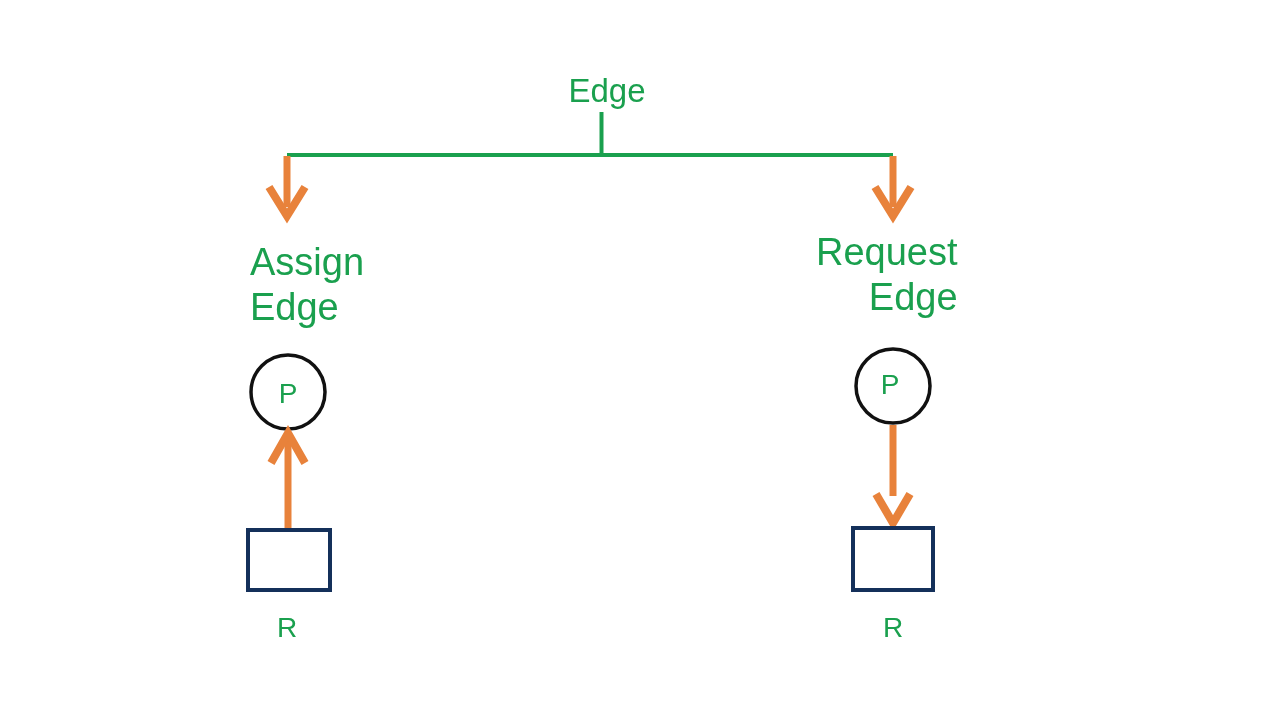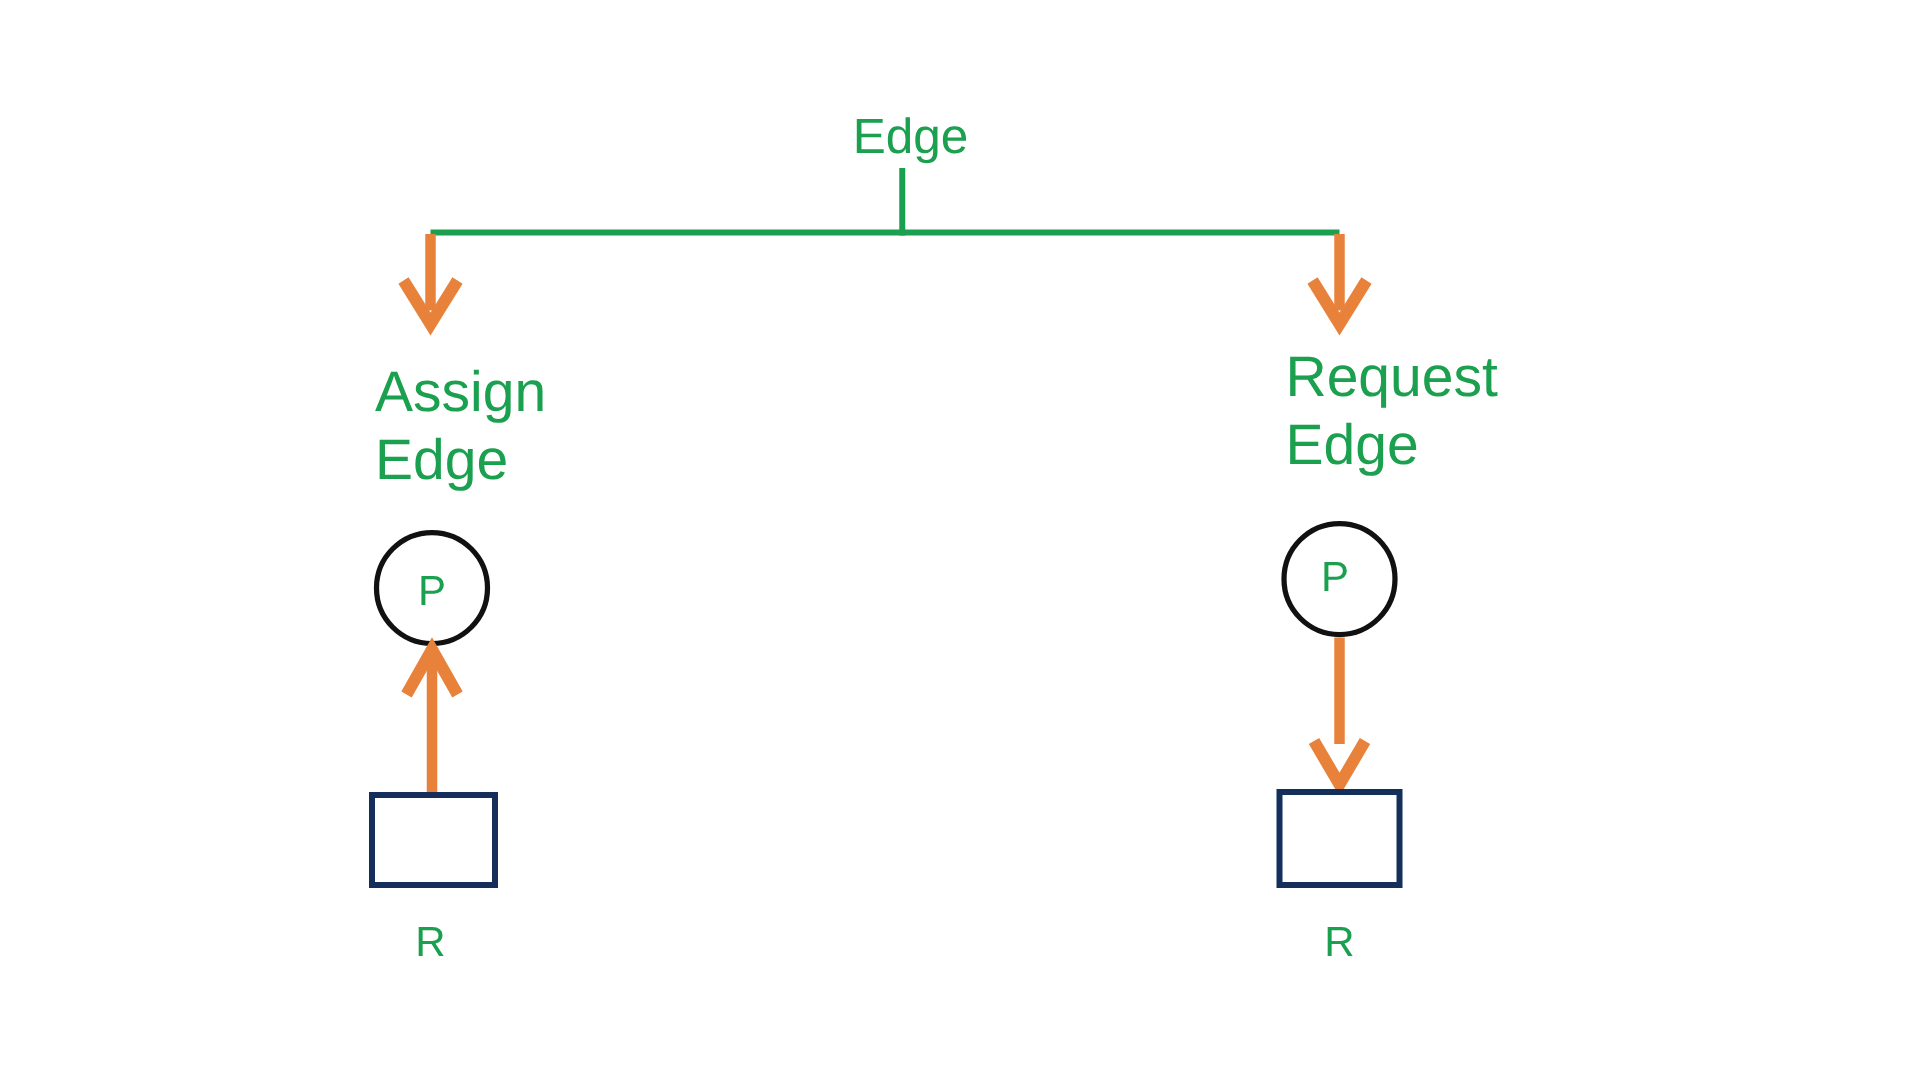--- a/index.html
+++ b/index.html
@@ -32,21 +32,21 @@
   .dot { fill: var(--dot); stroke: none; }
 
   
   .label { position: absolute; color: var(--green); }
   .title {
     left: 527px; top: 73px; width: 160px;
     text-align: center; font-size: 33px; line-height: 36px;
   }
   .branch-label { font-size: 38px; line-height: 45px; }
   .assign-label { left: 250px; top: 240px; }
-  .request-label { left: 857px; top: 230px; }
+  .request-label { left: 816px; top: 230px; text-align: right; }
   .node-label { width: 40px; text-align: center; font-size: 28px; line-height: 30px; }
   .p-left  { left: 268px; top: 379px; }
   .p-right { left: 870px; top: 370px; }
   .r-left  { left: 267px; top: 613px; }
   .r-right { left: 873px; top: 613px; }
 </style>
 </head>
 <body>
 
 <div class="canvas">

